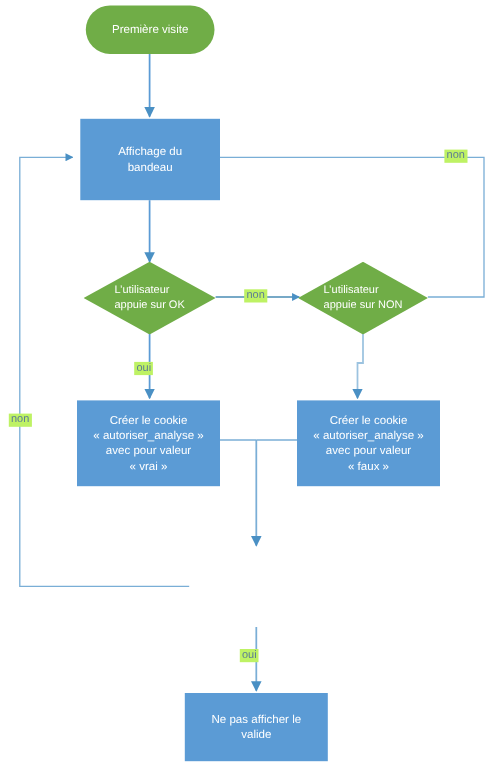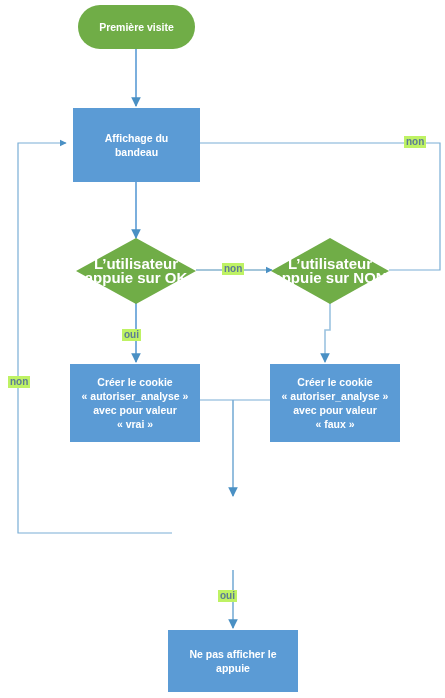--- a/index.html
+++ b/index.html
@@ -9,21 +9,20 @@
   }
   body {
     font-family: "Liberation Sans", sans-serif;
   }
   #canvas {
     position: relative;
     width: 445px;
     height: 698px;
     background: #ffffff;
     overflow: hidden;
-    font-weight: bold;
   }
   #wires {
     position: absolute;
     left: 0;
     top: 0;
     width: 445px;
     height: 698px;
   }
   .node {
     position: absolute;
@@ -62,23 +61,23 @@
   }
   .diamond-label {
     position: absolute;
     left: -12px;
     right: -12px;
     top: 0;
     bottom: 0;
     display: flex;
     align-items: center;
     justify-content: center;
-    text-align: center;
+    text-align: left;
     color: #ffffff;
-    font-size: 15px;
+    font-size: 10px;
     line-height: 14px;
     white-space: pre-line;
     pointer-events: none;
   }
   .edge-label {
     position: absolute;
     color: #5c7c94;
     font-size: 10px;
     line-height: 12px;
     background: #bef264;
@@ -157,21 +156,21 @@
   <div class="node rect-blue" style="left:270px; top:364px; width:130px; height:78px;">
     <span class="txt">Créer le cookie
 « autoriser_analyse »
 avec pour valeur
 « faux »</span>
   </div>
 
 
   <div class="node rect-blue" style="left:168px; top:630px; width:130px; height:62px;">
     <span class="txt">Ne pas afficher le
-appuie</span>
+valide</span>
   </div>
 
   <span class="edge-label" style="left:222px; top:263px;">non</span>
 
   <span class="edge-label" style="left:404px; top:136px;">non</span>
 
   <span class="edge-label" style="left:122px; top:329px;">oui</span>
 
   <span class="edge-label" style="left:8px; top:376px;">non</span>
 

